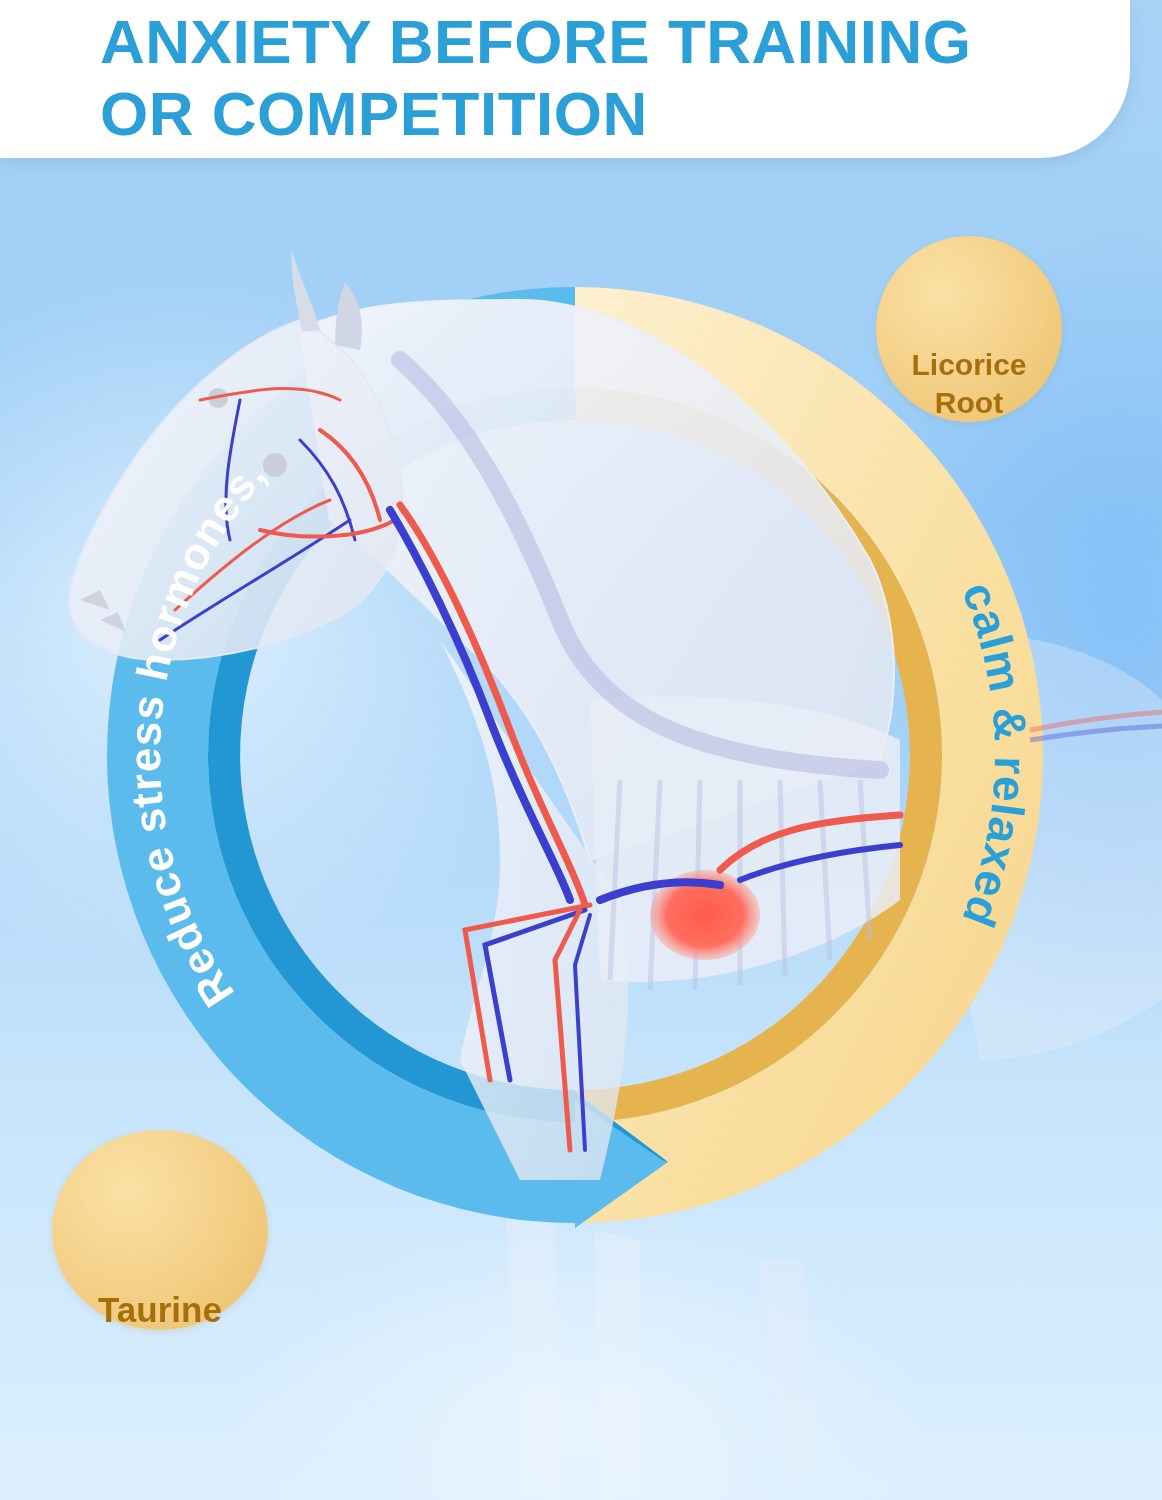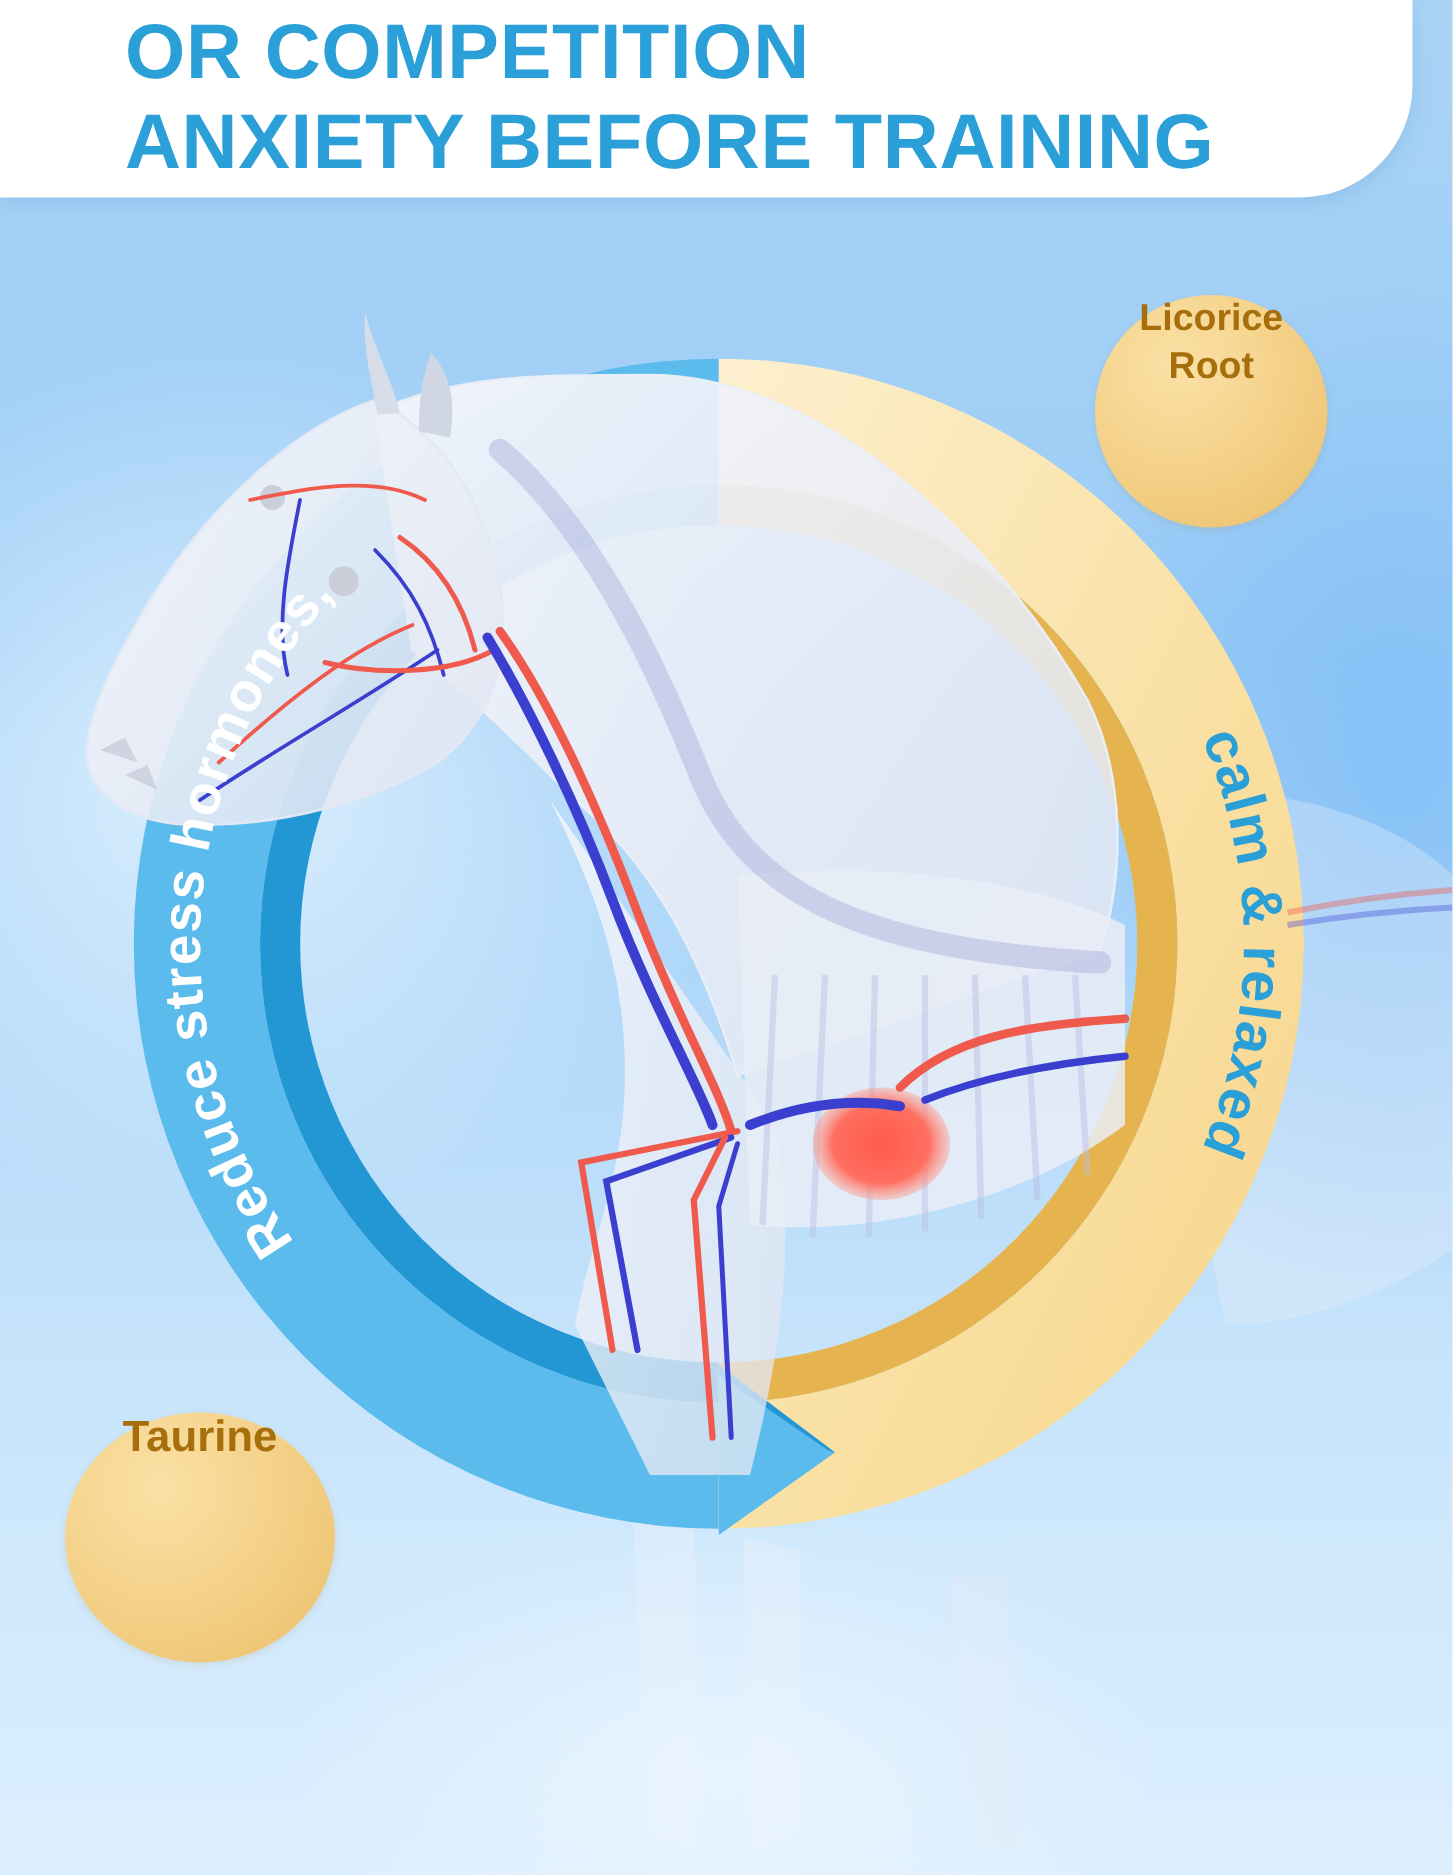--- a/index.html
+++ b/index.html
@@ -24,21 +24,21 @@
       position: absolute; left: 100px; top: 6px; margin: 0;
       color: #2a9fd8; font-weight: 700; font-size: 62px; line-height: 72px;
       letter-spacing: 0.5px;
       font-family: "Liberation Sans", "DejaVu Sans", sans-serif;
     }
     .title span { display: block; }
     svg.scene { position: absolute; left: 0; top: 0; }
     .badge {
       position: absolute; border-radius: 50%;
       background: radial-gradient(circle at 35% 30%, #fbe1a6 0%, #f3cf85 55%, #e9bd68 100%);
-      display: flex; align-items: flex-start; justify-content: center; text-align: center;
+      display: flex; align-items: flex-end; justify-content: center; text-align: center;
       color: #a66f0c; font-weight: 700;
       box-shadow: 0 2px 6px rgba(160,120,40,0.15);
     }
     .badge-licorice { left: 876px; top: 236px; width: 186px; height: 186px; font-size: 30px; line-height: 38px; }
     .badge-taurine { left: 52px; top: 1130px; width: 216px; height: 200px; font-size: 35px; }
     .badge-label span { display: block; }
   </style>
 </head>
 <body>
 
@@ -147,22 +147,22 @@
   <text font-family="Liberation Sans, DejaVu Sans, sans-serif" font-weight="700" font-size="44" fill="#ffffff" letter-spacing="1">
     <textPath href="#leftArcPath" startOffset="52%" text-anchor="middle">Reduce stress hormones,</textPath>
   </text>
   <text font-family="Liberation Sans, DejaVu Sans, sans-serif" font-weight="700" font-size="46" fill="#2a9fd8" letter-spacing="1">
     <textPath href="#rightArcPath" startOffset="50%" text-anchor="middle">calm &amp; relaxed</textPath>
   </text>
 </svg>
 
 <div class="header">
   <h1 class="title">
+    <span>ANXIETY BEFORE TRAINING</span>
     <span>OR COMPETITION</span>
-    <span>ANXIETY BEFORE TRAINING</span>
   </h1>
 </div>
 
 <div class="badge badge-licorice">
   <div class="badge-label">
     <span>Licorice</span>
     <span>Root</span>
   </div>
 </div>
 

